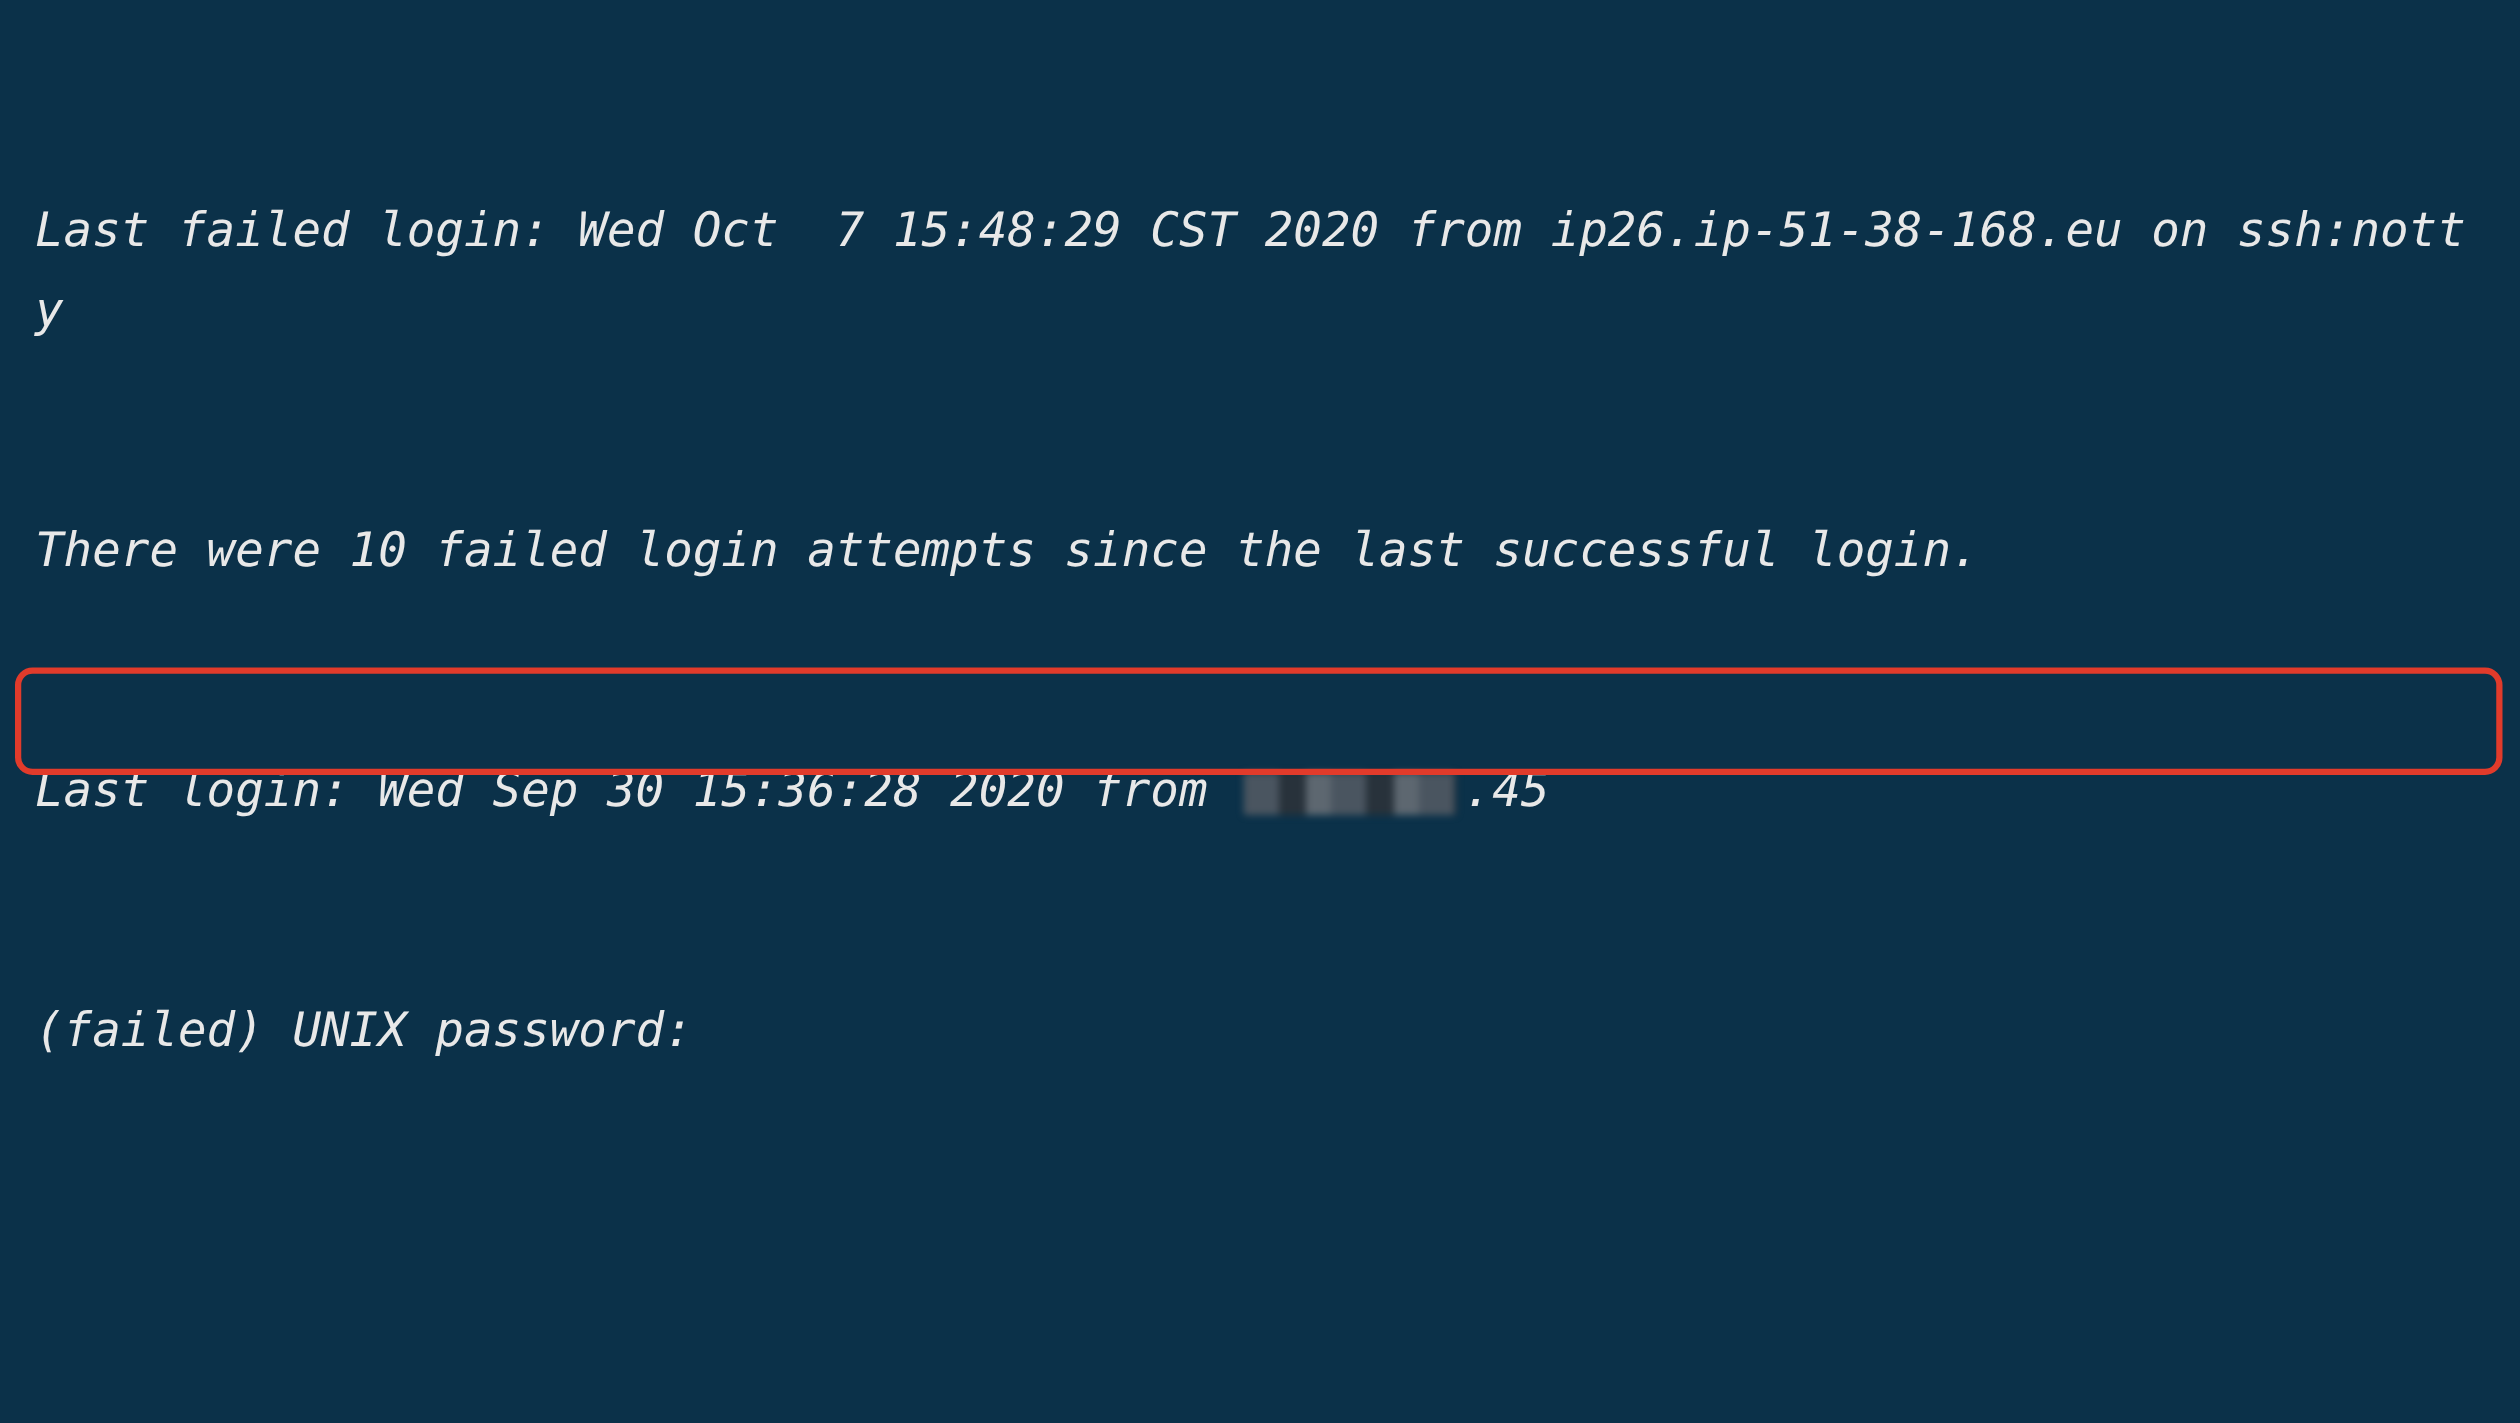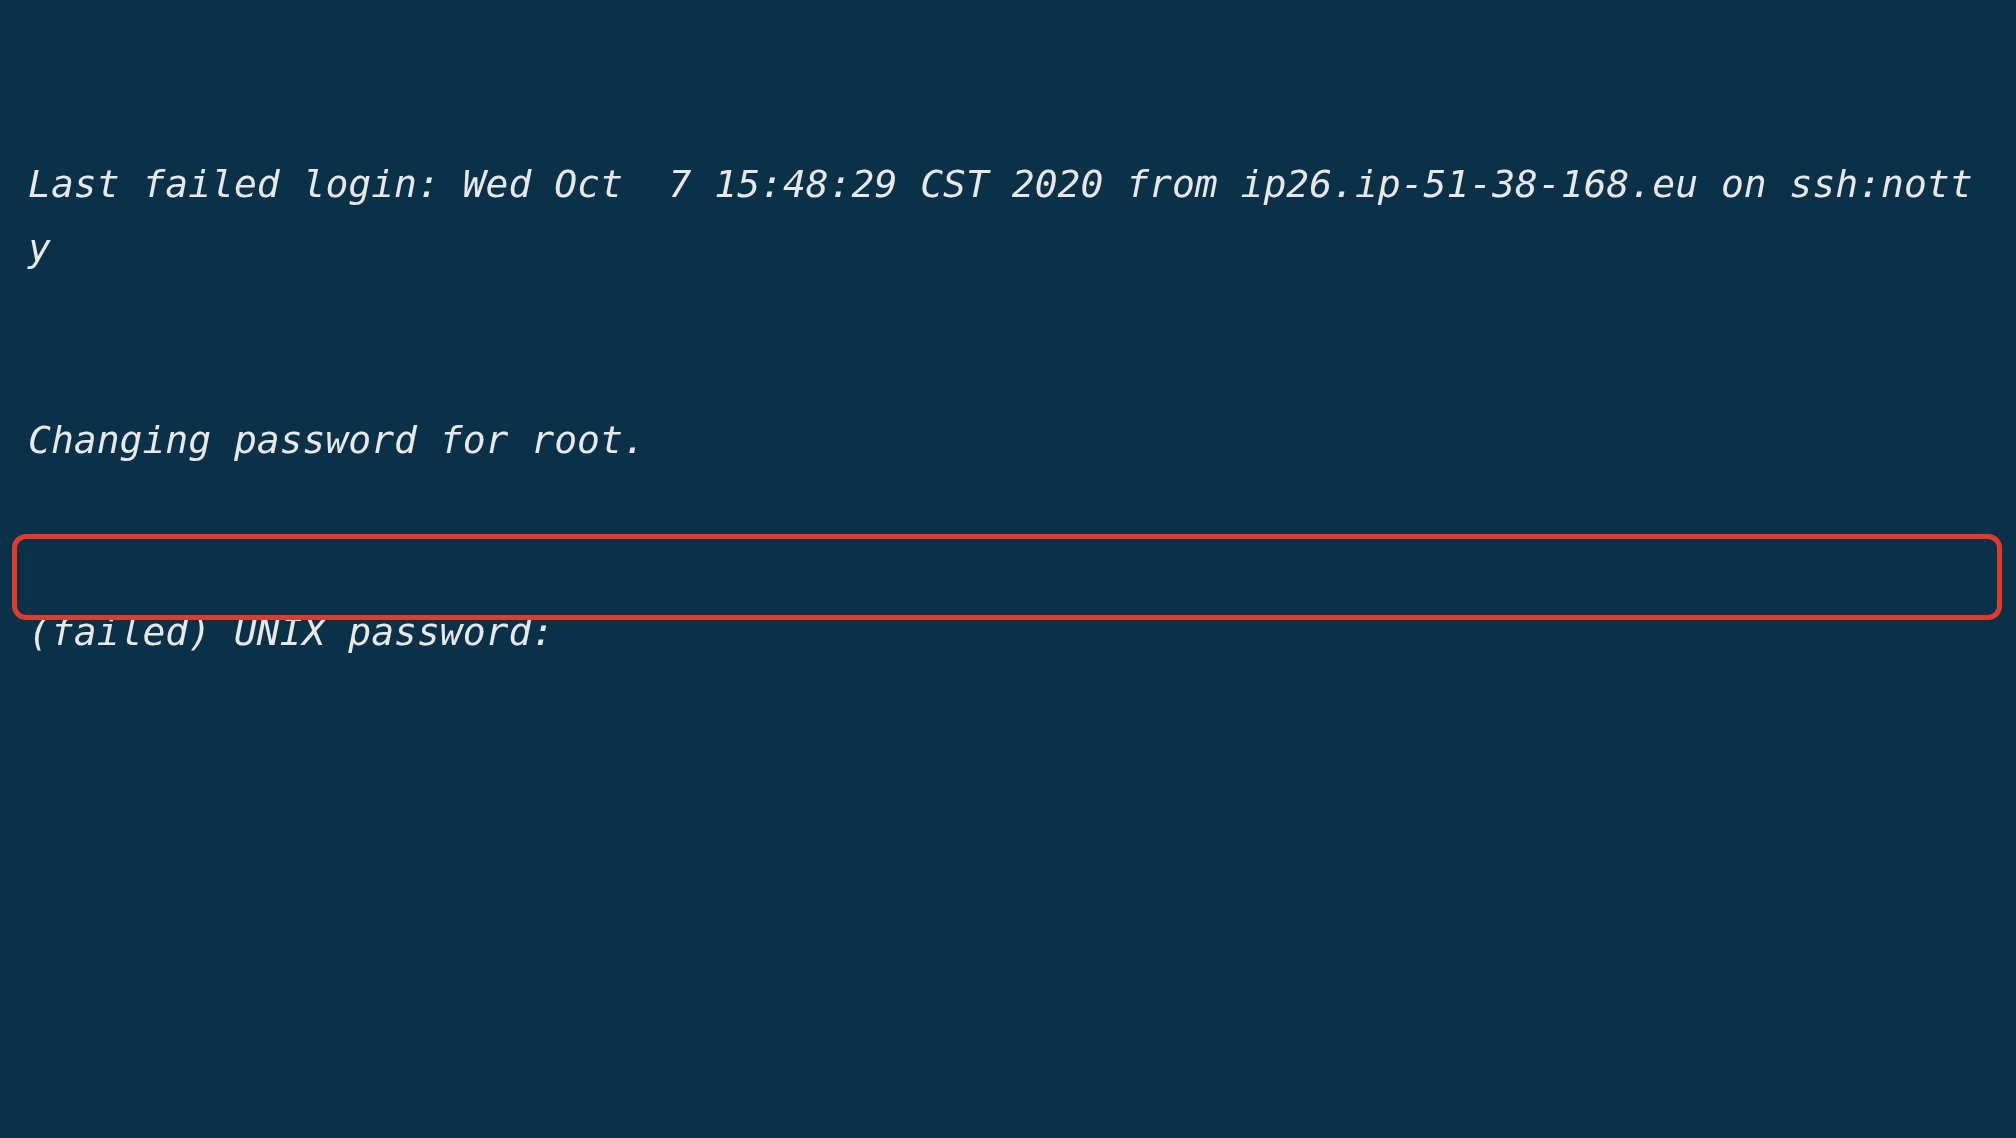--- a/index.html
+++ b/index.html
@@ -50,21 +50,22 @@
     border-radius: 2px;
     margin: 0 6px;
   }
   .redact.short { width: 170px; }
 </style>
 </head>
 <body>
 
 <div class="terminal">
   <span class="line">Last failed login: Wed Oct  7 15:48:29 CST 2020 from ip26.ip-51-38-168.eu on ssh:notty</span>
-  <span class="line">Changing password for root.</span>
+  <span class="line">There were 10 failed login attempts since the last successful login.</span>
+  <span class="line"><span>Last login: Wed Sep 30 15:36:28 2020 from </span><span class="redact short"></span><span>.45</span></span>
   <span class="line">(failed) UNIX password:</span>
   
   
   
   
   
   
   
   
 

